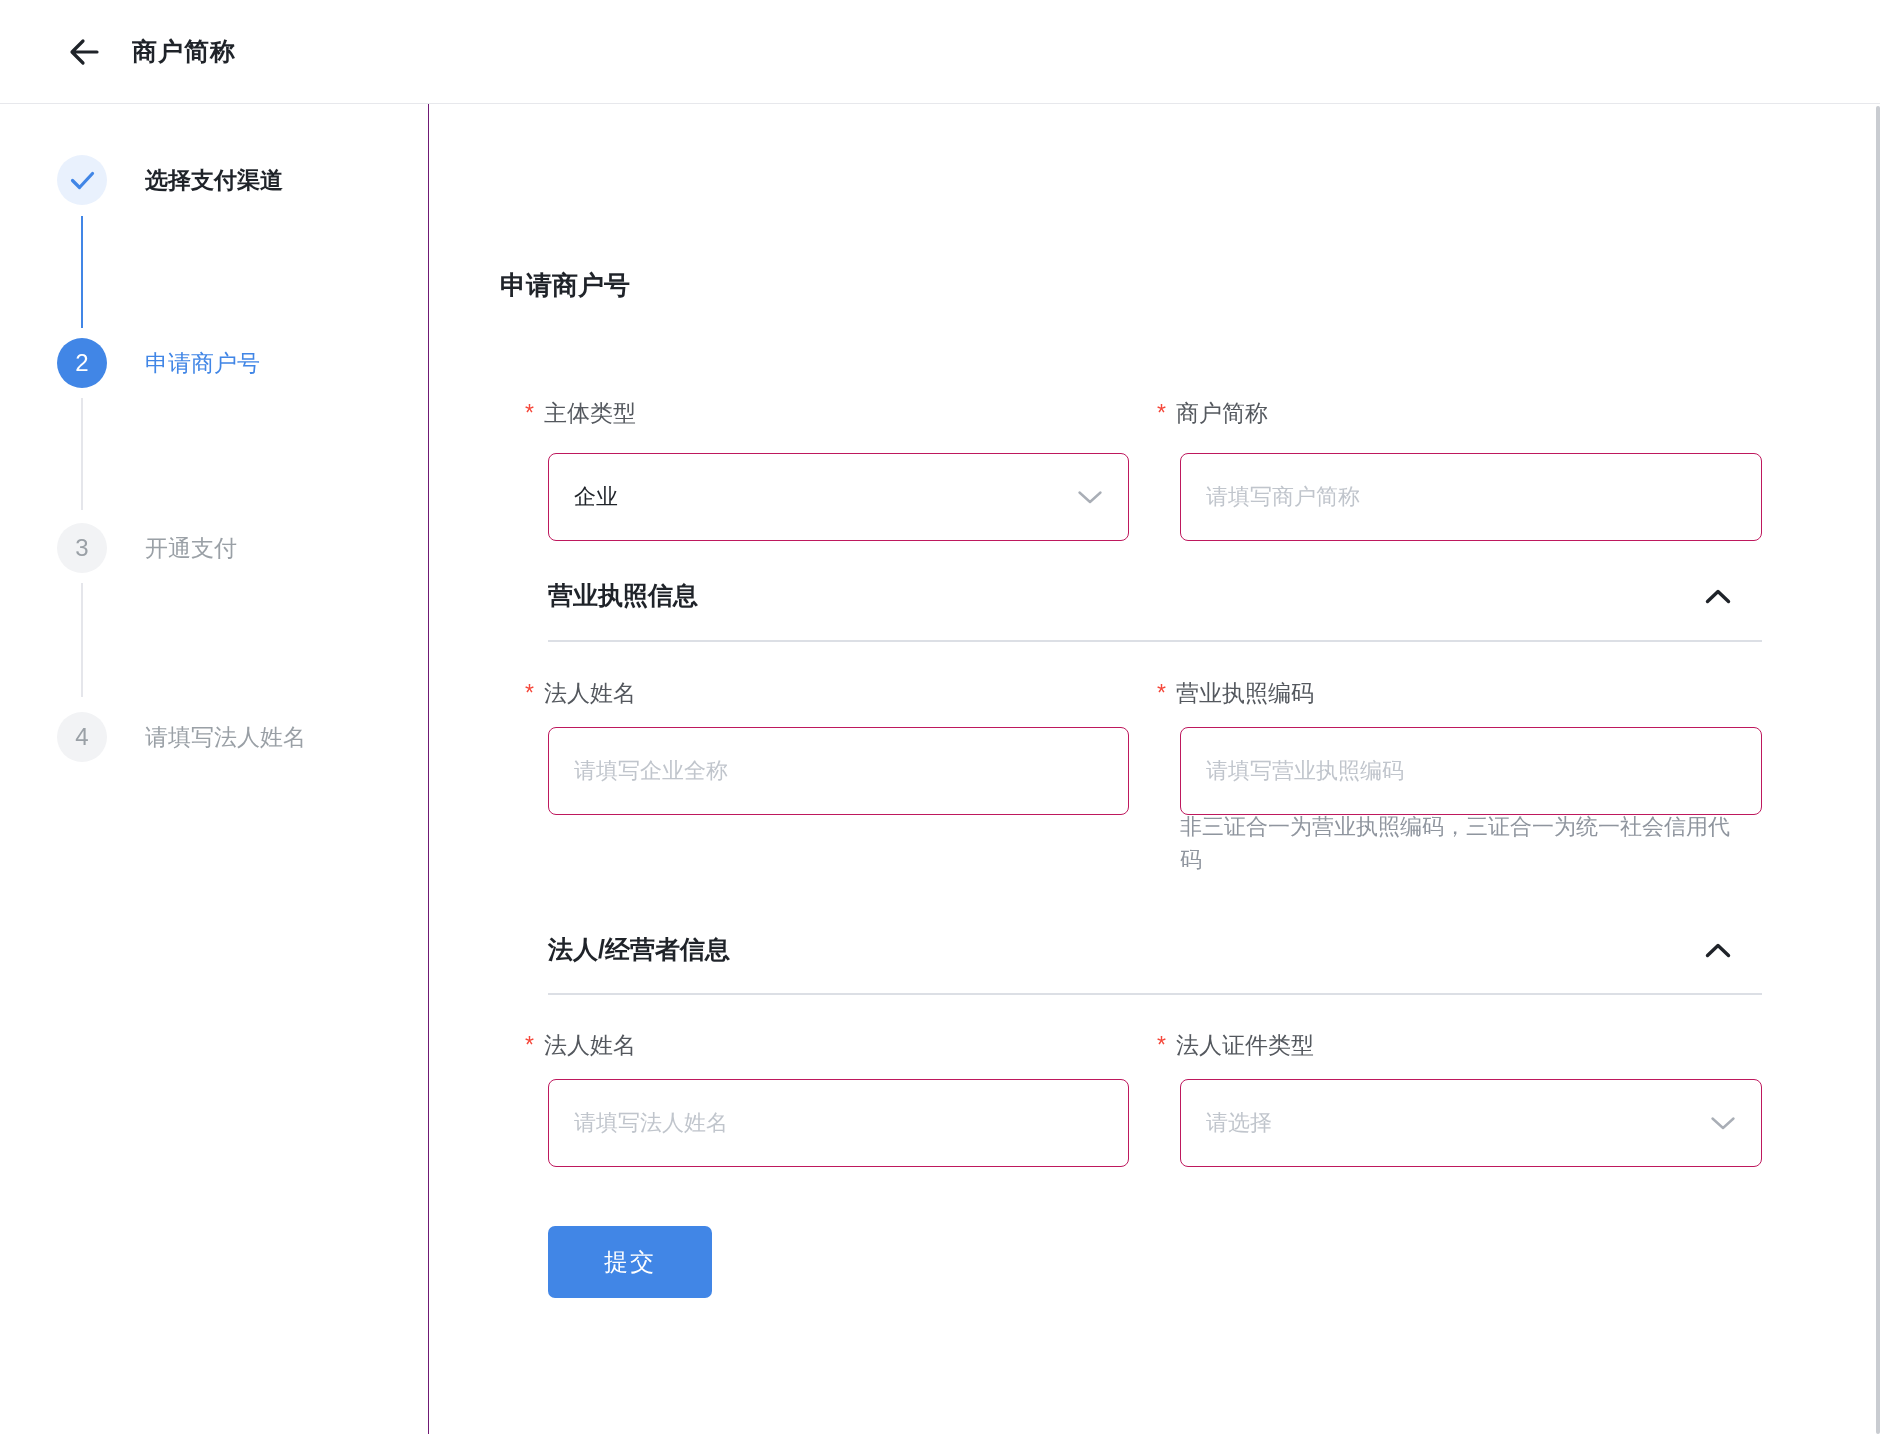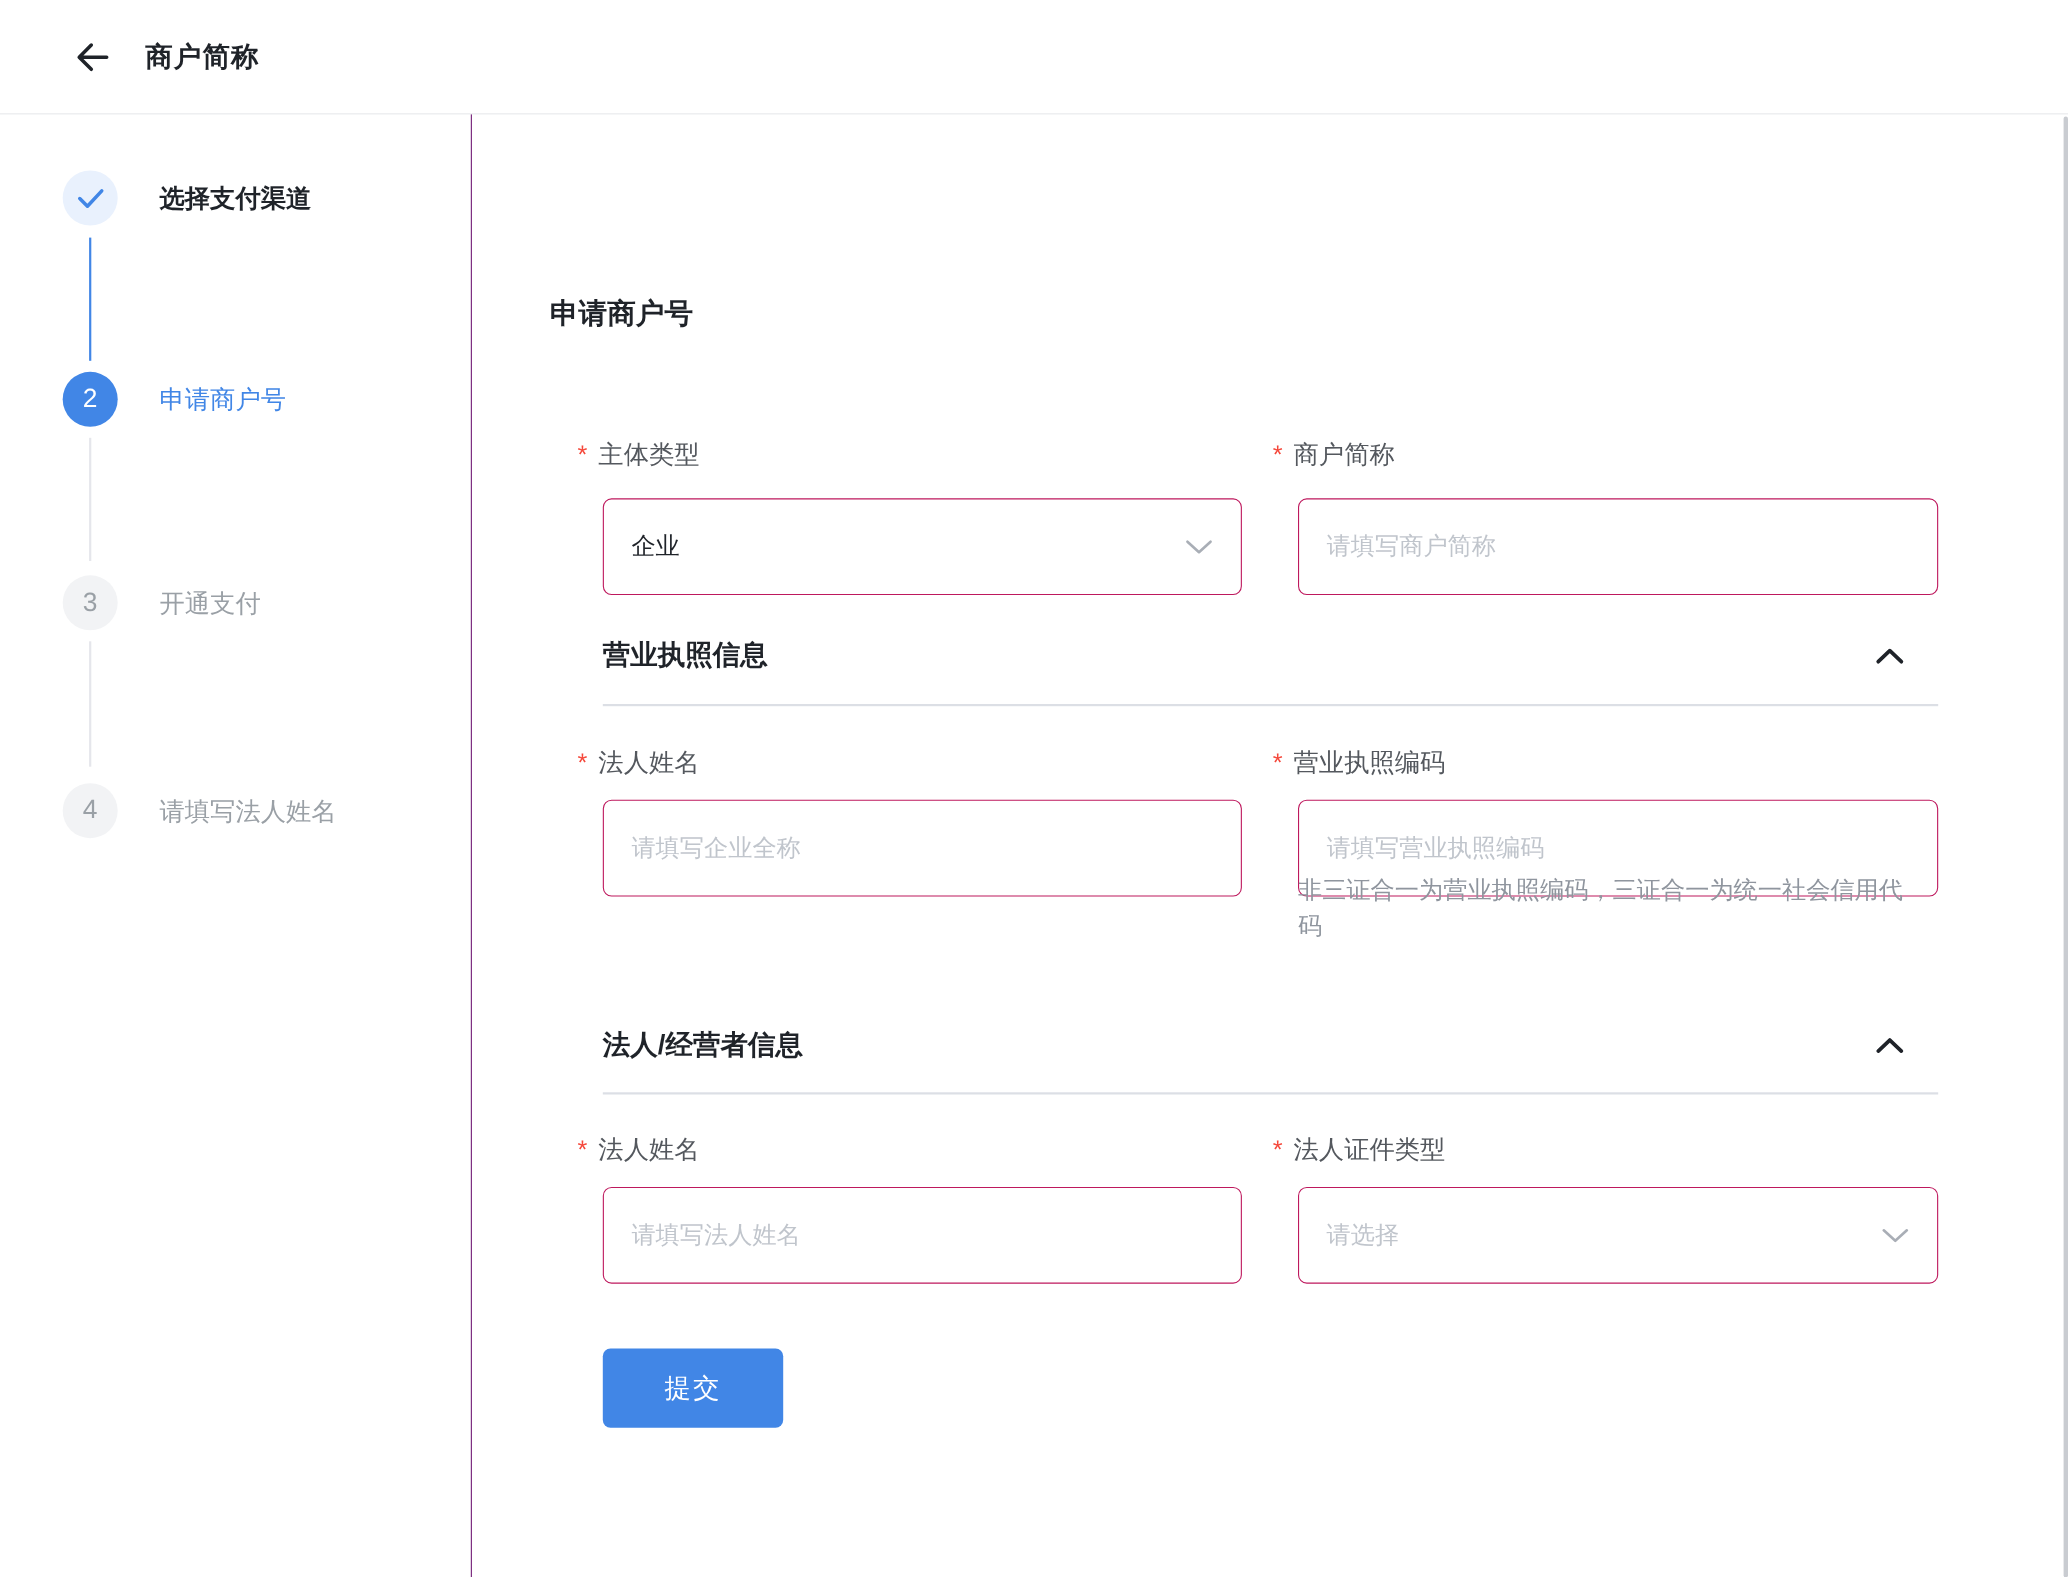--- a/index.html
+++ b/index.html
@@ -47,21 +47,21 @@
   .field input::placeholder { color:#c0c5cc; opacity:1; }
   .select-box { display:flex; align-items:center; justify-content:space-between; padding:0 25px; cursor:pointer; }
   .select-value { font-size:22px; color:#1f2329; }
   .select-value.placeholder { color:#c0c5cc; }
 
   .section-head { position:absolute; left:119px; width:1214px; height:36px; display:flex; align-items:center; }
   .section-title { font-size:25px; font-weight:700; color:#1f2329; }
   .collapse-btn { position:absolute; right:26px; top:6px; width:36px; height:26px; border:none; background:transparent; cursor:pointer; display:flex; align-items:center; justify-content:center; padding:0; }
   .divider { position:absolute; left:119px; width:1214px; height:2px; background:#dcdfe5; }
 
-  .hint { position:absolute; left:751px; top:688px; width:565px; font-size:22px; line-height:33px; color:#8f959e; }
+  .hint { position:absolute; left:751px; top:706px; width:565px; font-size:22px; line-height:33px; color:#8f959e; }
 
   .submit-btn { position:absolute; left:119px; top:1122px; width:164px; height:72px; background:#4186e6;
                 color:#fff; font-size:24px; font-weight:500; border:none; border-radius:7px; cursor:pointer;
                 display:flex; align-items:center; justify-content:center; font-family:"Liberation Sans", sans-serif; letter-spacing:2px; }
 
   .scrollbar { position:absolute; right:0; top:106px; width:4px; height:1328px; background:#c9ccd1; border-radius:2px; }
 </style>
 </head>
 <body>
 

